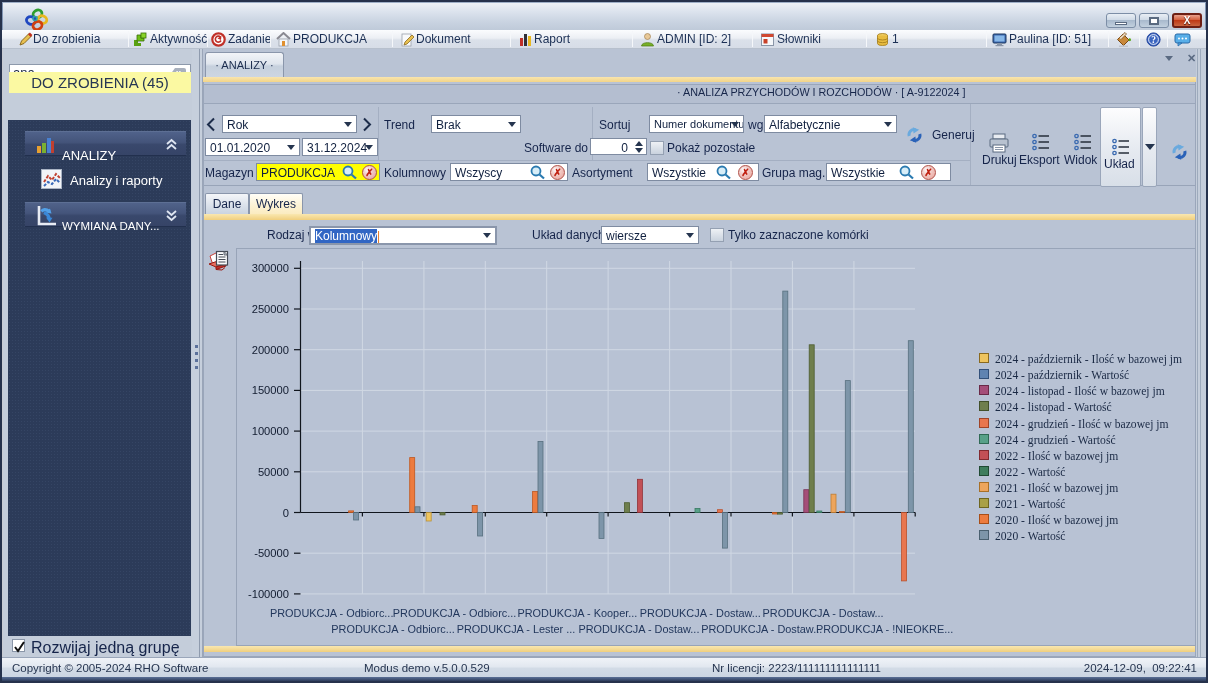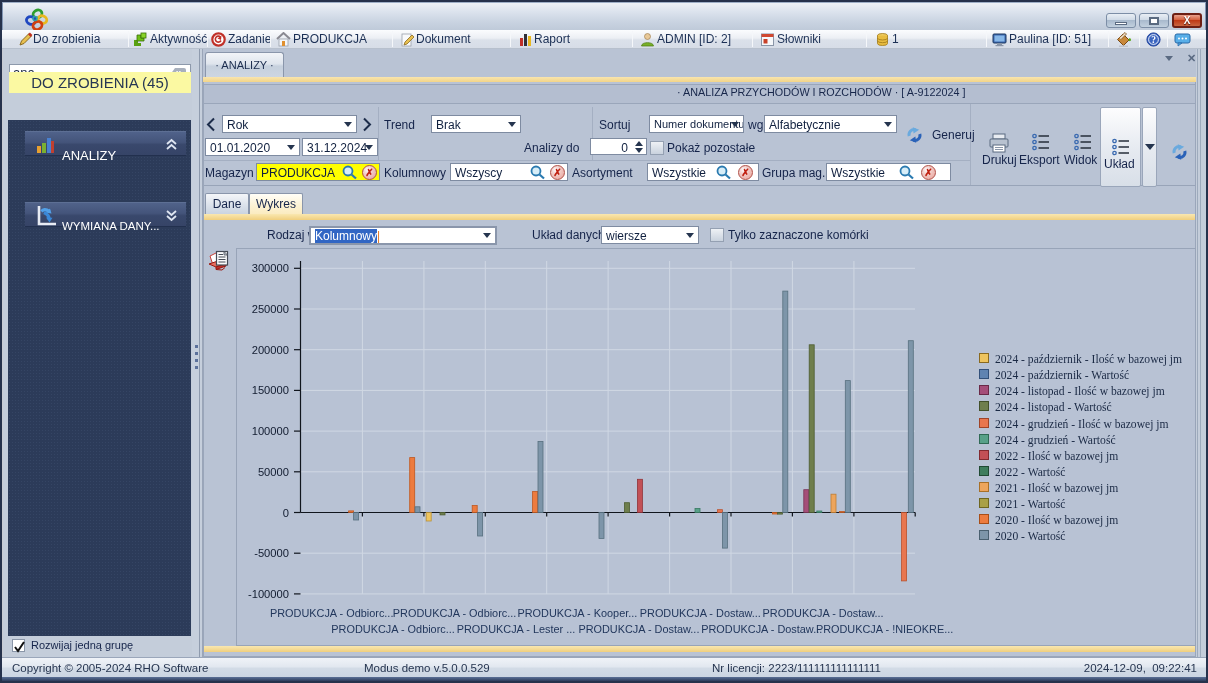--- a/index.html
+++ b/index.html
@@ -200,41 +200,50 @@
         <rect x="2" y="11" width="4" height="7" fill="#e8a030"></rect>
         <rect x="7" y="8" width="4" height="10" fill="#7ab030"></rect>
         <rect x="12" y="3" width="4" height="15" fill="#4880d0"></rect>
         <rect x="16" y="6" width="3" height="12" fill="#c04030"></rect>
       </svg>
       <div class="gt">ANALIZY</div>
       <svg class="abs" style="right:8px;top:6px" width="13" height="13" viewBox="0 0 13 13">
           <path d="M2 6 L6.5 2 L11 6 M2 11 L6.5 7 L11 11" fill="none" stroke="#dfe6f2" stroke-width="1.8"></path>
         </svg>
     </div>
+    <div id="item1" style="top:47px">
+      <div class="abs" style="left:33px;top:2px;width:21px;height:20px;background:#f2f4f8;border:1px solid #aab4c4;">
+        <svg width="20" height="19" viewBox="0 0 20 19">
+          <polyline points="2,12 6,6 10,10 14,4 18,8" fill="none" stroke="#c04030" stroke-width="2" stroke-dasharray="3 1.5"></polyline>
+          <polyline points="2,16 6,12 10,14 14,9 18,13" fill="none" stroke="#3868b8" stroke-width="2" stroke-dasharray="3 1.5"></polyline>
+        </svg>
+      </div>
+      <div class="it">Analizy i raporty</div>
+    </div>
     <div class="ghead" style="top:82px">
       <svg class="abs" style="left:10px;top:1px" width="23" height="23" viewBox="0 0 23 23">
         <path d="M4 2 L4 20 L21 20" stroke="#e8ecf4" stroke-width="2.6" fill="none"></path>
         <path d="M14.5 7.5 C10.5 4.5 8 5.5 6.5 7.5" stroke="#52a0e8" stroke-width="3.2" fill="none"></path>
         <path d="M16.5 9.5 L10.5 8.5 L15 4.5 Z" fill="#52a0e8"></path>
         <path d="M9 8.5 C12.5 10 14 12.5 14.2 15" stroke="#3a88d8" stroke-width="3.4" fill="none"></path>
         <path d="M14.5 18.5 L11 13.5 L17.5 13.8 Z" fill="#3a88d8"></path>
       </svg>
       <div class="gt" style="font-size:11.5px;top:6px;">WYMIANA DANY...</div>
       <svg class="abs" style="right:8px;top:6px" width="13" height="13" viewBox="0 0 13 13">
           <path d="M2 2 L6.5 6 L11 2 M2 7 L6.5 11 L11 7" fill="none" stroke="#dfe6f2" stroke-width="1.8"></path>
         </svg>
     </div>
   </div>
   <div class="abs" style="left:0;top:587px;width:189px;height:21px;">
     <div class="abs" style="left:9px;top:3px;width:13px;height:13px;background:#fff;border:1px solid #8a96a8;">
       <svg width="13" height="13" viewBox="0 0 13 13">
           <path d="M2 6 L5 10 L11 1" stroke="#111" stroke-width="2" fill="none"></path>
         </svg>
     </div>
-    <div class="abs" style="left:28px;top:3px;font-size:11px;color:#15244a;">Rozwijaj jedną grupę</div>
+    <div class="abs" style="left:28px;top:3px;font-size:16px;color:#15244a;">Rozwijaj jedną grupę</div>
   </div>
 </div>
 <div class="abs" style="left:1196px;top:49px;width:10px;height:608px;background:#c4cdda;"></div>
 <div class="abs" style="left:1197px;top:49px;width:1px;height:608px;background:#9daabc;"></div>
 <div class="abs" style="left:1199.5px;top:49px;width:1px;height:608px;background:#9daabc;"></div>
 <div id="splitter">
     <div class="grip"></div>
   </div>
 <div id="splitline"></div>
 <div id="main">
@@ -285,21 +294,21 @@
         </svg>
       <div class="flabel" style="left:728px;top:24px;">Generuj</div>
       <div class="combo" style="left:1px;top:34px;width:95px;">
           <div class="tx">01.01.2020</div>
           <div class="ar"></div>
         </div>
       <div class="combo" style="left:98px;top:34px;width:76px;padding-left:47px;">
           <div class="tx">31.12.2024</div>
           <div class="ar"></div>
         </div>
-      <div class="flabel" style="left:320px;top:37px;">Analizy do</div>
+      <div class="flabel" style="left:320px;top:37px;">Software do</div>
       <div class="combo" style="left:386px;top:34px;width:57px;height:17px;">
           <div class="tx" style="left:auto;right:18px;">0</div>
         <div class="abs" style="right:3px;top:2px;width:0;height:0;border-left:4px solid transparent;border-right:4px solid transparent;border-bottom:5px solid #25354f;"></div>
         <div class="abs" style="right:3px;top:9px;width:0;height:0;border-left:4px solid transparent;border-right:4px solid transparent;border-top:5px solid #25354f;"></div>
         </div>
       <div class="chk" style="left:446px;top:37px;"></div>
       <div class="flabel" style="left:463px;top:37px;">Pokaż pozostałe</div>
       <div class="flabel" style="left:1px;top:62px;">Magazyn</div>
       <div class="combo" style="left:52px;top:59px;width:124px;background:#ffff00;">
           <div class="tx">PRODUKCJA</div>

